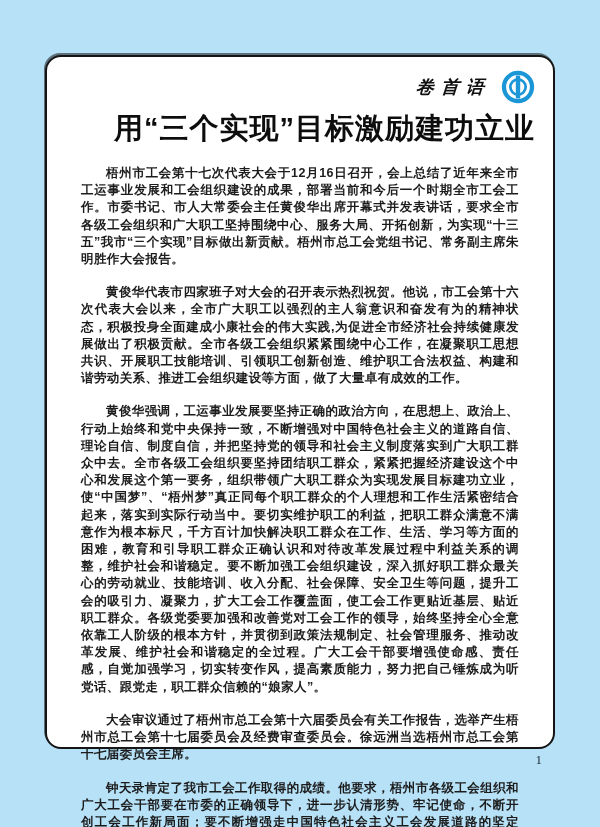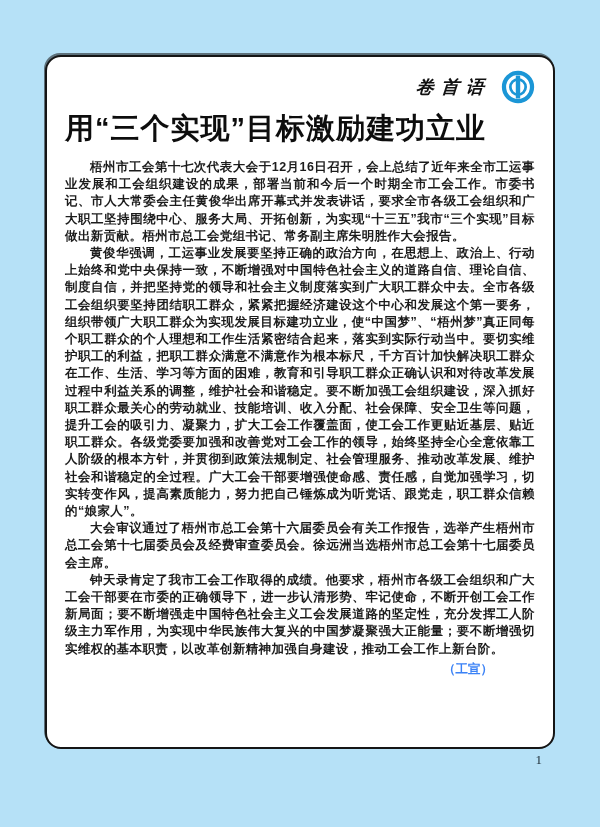--- a/index.html
+++ b/index.html
@@ -44,28 +44,28 @@
     transform: skewX(-4deg);
   }
   .union-logo {
     width: 34px;
     height: 34px;
     display: inline-block;
     flex: 0 0 auto;
   }
   .article-title {
     margin: 4px 0 10px 0;
-    text-align: left;
+    text-align: right;
     font-size: 29px;
     font-weight: bold;
     letter-spacing: 1px;
     color: #0d0d0d;
   }
   .article-body p {
-    margin: 0;
+    margin: 16px;
     text-indent: 2em;
     text-align: justify;
     font-size: 12.5px;
     line-height: 17.2px;
     font-weight: bold;
     color: #1c1c1c;
     letter-spacing: 0.4px;
   }
   .byline {
     text-align: right;
@@ -98,20 +98,21 @@
         <circle cx="20" cy="20" r="9" fill="none" stroke="#1b96d6" stroke-width="3.2"></circle>
         <rect x="17.4" y="6.5" width="5.2" height="27" rx="1" fill="#1b96d6"></rect>
       </svg>
     </span>
   </div>
 
   <h1 class="article-title">用“三个实现”目标激励建功立业</h1>
 
   <div class="article-body">
     <p>梧州市工会第十七次代表大会于12月16日召开，会上总结了近年来全市工运事业发展和工会组织建设的成果，部署当前和今后一个时期全市工会工作。市委书记、市人大常委会主任黄俊华出席开幕式并发表讲话，要求全市各级工会组织和广大职工坚持围绕中心、服务大局、开拓创新，为实现“十三五”我市“三个实现”目标做出新贡献。梧州市总工会党组书记、常务副主席朱明胜作大会报告。</p>
+    <p>黄俊华代表市四家班子对大会的召开表示热烈祝贺。他说，市工会第十六次代表大会以来，全市广大职工以强烈的主人翁意识和奋发有为的精神状态，积极投身全面建成小康社会的伟大实践,为促进全市经济社会持续健康发展做出了积极贡献。全市各级工会组织紧紧围绕中心工作，在凝聚职工思想共识、开展职工技能培训、引领职工创新创造、维护职工合法权益、构建和谐劳动关系、推进工会组织建设等方面，做了大量卓有成效的工作。</p>
     <p>黄俊华强调，工运事业发展要坚持正确的政治方向，在思想上、政治上、行动上始终和党中央保持一致，不断增强对中国特色社会主义的道路自信、理论自信、制度自信，并把坚持党的领导和社会主义制度落实到广大职工群众中去。全市各级工会组织要坚持团结职工群众，紧紧把握经济建设这个中心和发展这个第一要务，组织带领广大职工群众为实现发展目标建功立业，使“中国梦”、“梧州梦”真正同每个职工群众的个人理想和工作生活紧密结合起来，落实到实际行动当中。要切实维护职工的利益，把职工群众满意不满意作为根本标尺，千方百计加快解决职工群众在工作、生活、学习等方面的困难，教育和引导职工群众正确认识和对待改革发展过程中利益关系的调整，维护社会和谐稳定。要不断加强工会组织建设，深入抓好职工群众最关心的劳动就业、技能培训、收入分配、社会保障、安全卫生等问题，提升工会的吸引力、凝聚力，扩大工会工作覆盖面，使工会工作更贴近基层、贴近职工群众。各级党委要加强和改善党对工会工作的领导，始终坚持全心全意依靠工人阶级的根本方针，并贯彻到政策法规制定、社会管理服务、推动改革发展、维护社会和谐稳定的全过程。广大工会干部要增强使命感、责任感，自觉加强学习，切实转变作风，提高素质能力，努力把自己锤炼成为听党话、跟党走，职工群众信赖的“娘家人”。</p>
     <p>大会审议通过了梧州市总工会第十六届委员会有关工作报告，选举产生梧州市总工会第十七届委员会及经费审查委员会。徐远洲当选梧州市总工会第十七届委员会主席。</p>
     <p>钟天录肯定了我市工会工作取得的成绩。他要求，梧州市各级工会组织和广大工会干部要在市委的正确领导下，进一步认清形势、牢记使命，不断开创工会工作新局面；要不断增强走中国特色社会主义工会发展道路的坚定性，充分发挥工人阶级主力军作用，为实现中华民族伟大复兴的中国梦凝聚强大正能量；要不断增强切实维权的基本职责，以改革创新精神加强自身建设，推动工会工作上新台阶。</p>
   </div>
 
   <div class="byline">（工宣）</div>
 
 </div>
 
 <div class="page-number">1</div>

